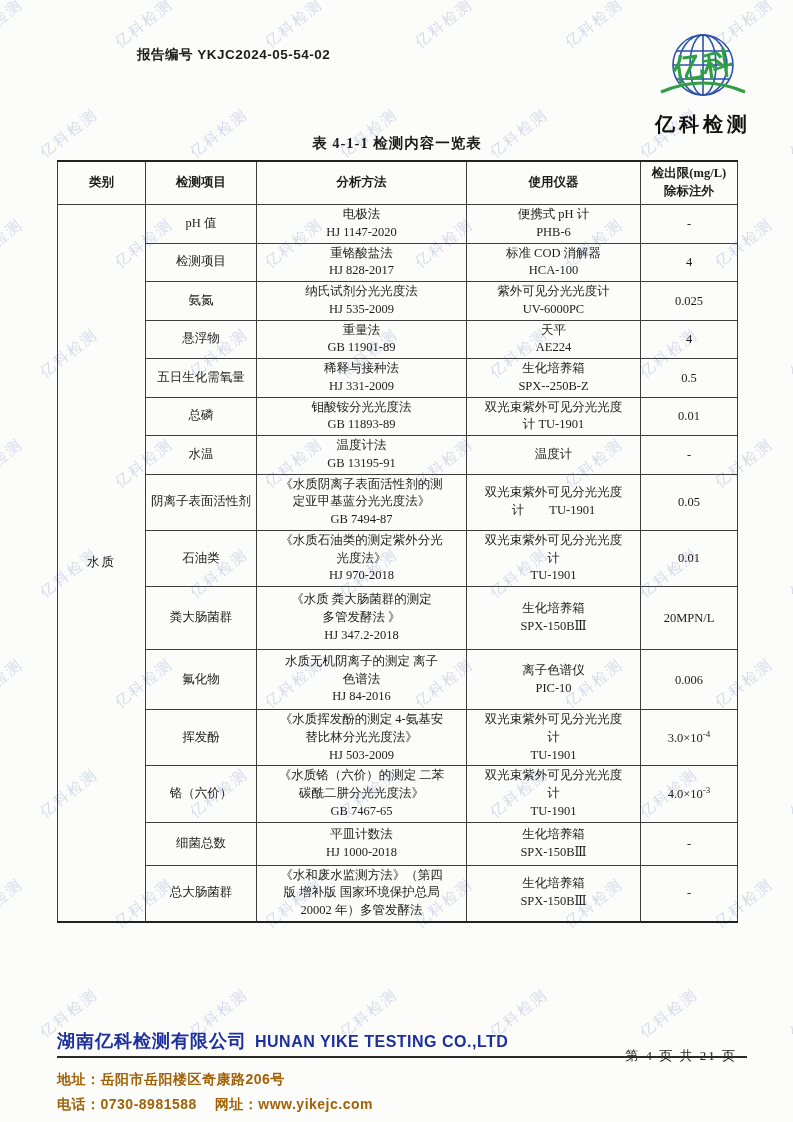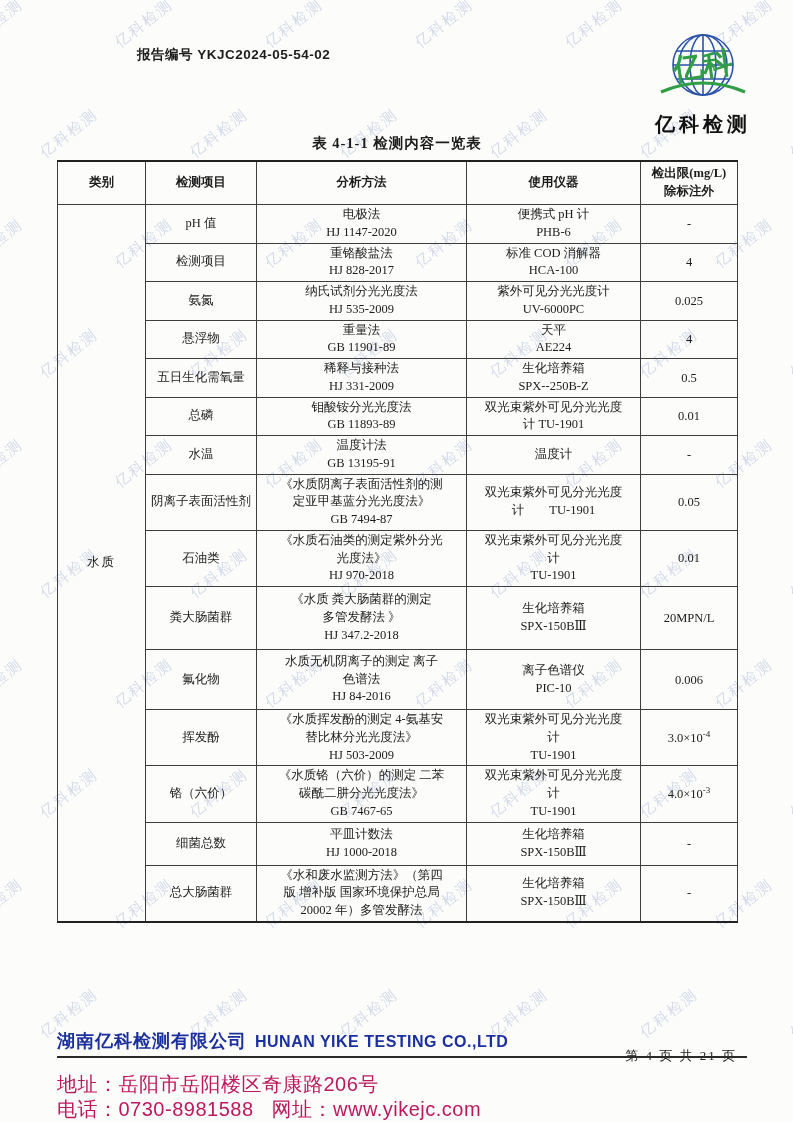--- a/index.html
+++ b/index.html
@@ -76,21 +76,21 @@
   .page-info{
     position:absolute;right:56px;top:1047px;font-size:13px;letter-spacing:2px;
     color:#222;z-index:1;
   }
   .footer-rule{
     position:absolute;left:57px;top:1056px;width:690px;height:0;
     border-top:2px solid #2a2a2a;z-index:2;
   }
   .footer-address,.footer-phone{
     position:absolute;left:57px;font-family:"Liberation Sans",sans-serif;
-    font-weight:normal;font-size:20px;color:#be185d;letter-spacing:.5px;
+    font-weight:bold;font-size:14px;color:#a16207;letter-spacing:.5px;
   }
   .footer-address{top:1071px;}
   .footer-phone{top:1096px;}
   .footer-phone .web{margin-left:18px;}
 </style>
 </head>
 <body>
 
 <div class="page">
 

